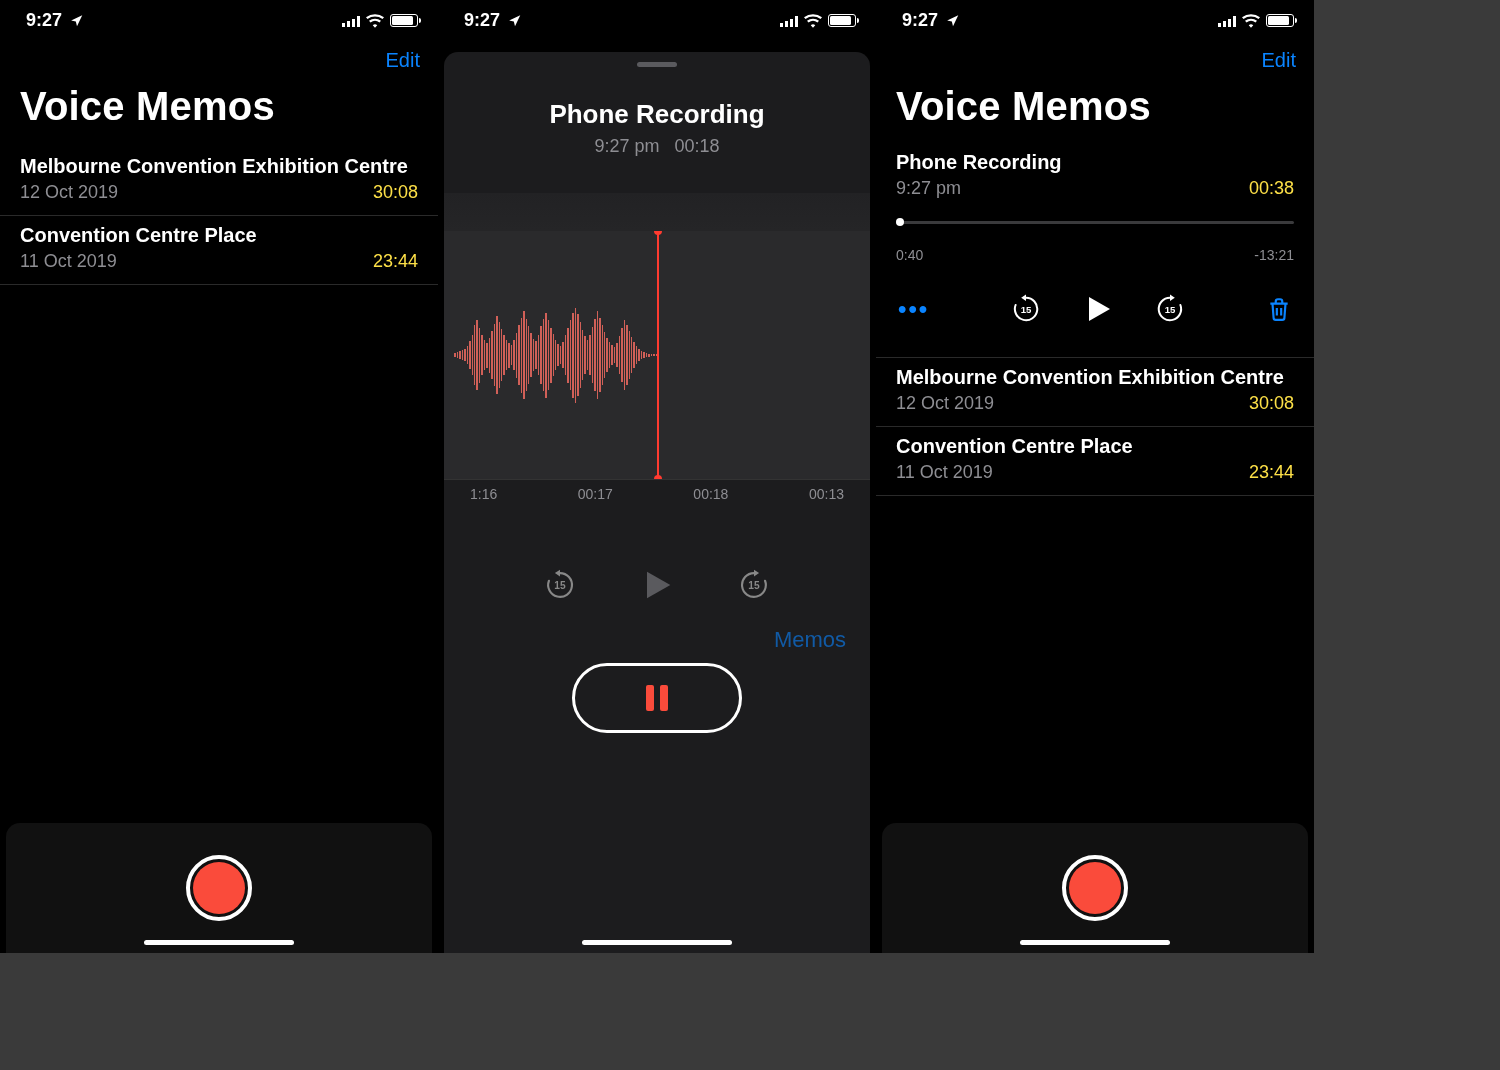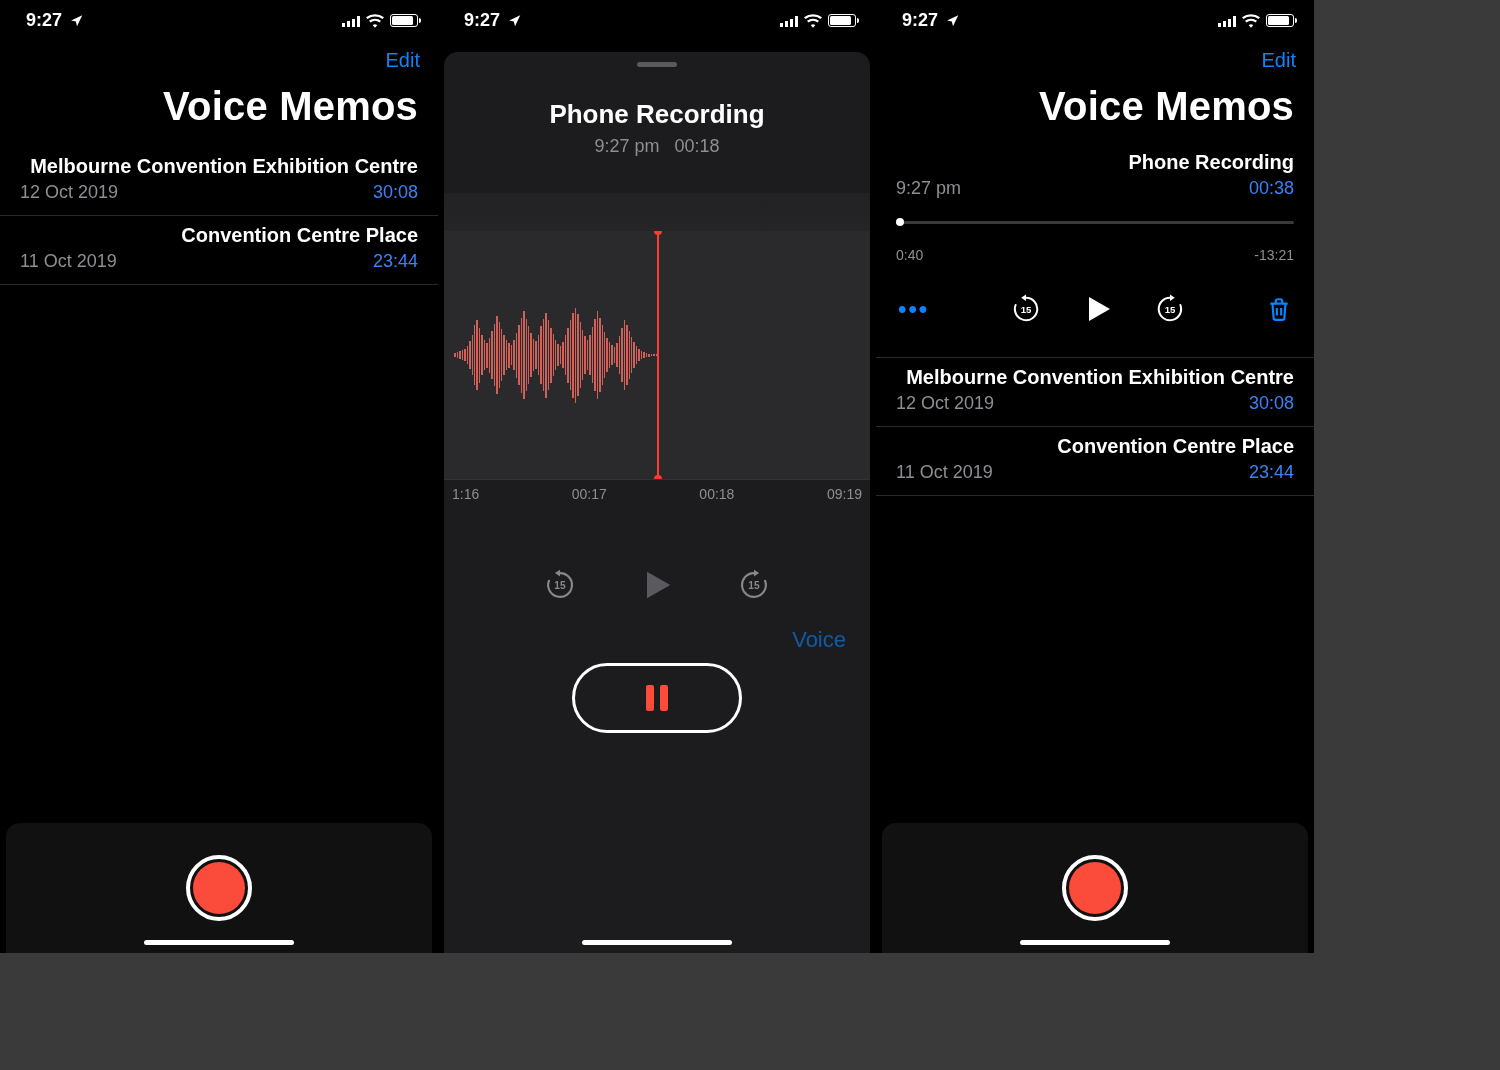--- a/index.html
+++ b/index.html
@@ -11,21 +11,20 @@
     display: flex;
     overflow: hidden;
   }
   .screen {
     width: 438px;
     height: 953px;
     background: #000;
     position: relative;
     color: #fff;
     overflow: hidden;
-    text-align: right;
   }
   .screen:nth-child(1){ margin-left:0; }
   .screen + .screen { margin-left: 0; }
 
   
   .statusbar {
     display:flex; justify-content:space-between; align-items:center;
     padding: 10px 20px 4px 26px;
     font-size: 18px; font-weight:600;
   }
@@ -43,21 +42,21 @@
   .battery::after{content:""; position:absolute; right:-4px; top:3px; width:2.5px; height:5px; background:#fff; border-radius:0 2px 2px 0;}
   .battery-fill{ position:absolute; left:1px; top:1px; bottom:1px; width:80%; background:#fff; border-radius:1.5px;}
 
   
   .nav-row { display:flex; justify-content:flex-end; padding: 14px 18px 4px;}
   .nav-edit { color:#0a84ff; font-size:20px;}
   .title { font-size:40px; font-weight:700; padding: 8px 20px 18px; letter-spacing:0.2px;}
   .list-item { padding: 8px 20px 12px; border-bottom:1px solid #2a2a2a;}
   .li-title { font-size: 20px; font-weight:600; margin-bottom:4px;}
   .li-row2 { display:flex; justify-content:space-between; color:#8e8e93; font-size:18px;}
-  .li-duration { color:#3b82f6;}
+  .li-duration { color:#fde047;}
 
   
   .dock {
     position:absolute; bottom:0; left:6px; right:6px; height:130px;
     background:#111; border-radius:14px 14px 0 0;
     display:flex; align-items:center; justify-content:center;
   }
   .record-btn {
     width:66px; height:66px; border-radius:50%;
     border:4px solid #fff; background:transparent;
@@ -79,21 +78,21 @@
   .wave-wrap { position:relative; width:100%; margin-top:36px;}
   .wave-top { height:38px; background:linear-gradient(#222224,#252527);}
   .wave-main { height:248px; background:#2a2a2c; position:relative; overflow:hidden;}
   .wave-ruler { height:42px; background:#1c1c1e; position:relative; border-top:1px solid #333;}
   .playhead { position:absolute; top:0; bottom:0; left:50%; width:2px; background:#ff3b30;}
   .playhead::before, .playhead::after { content:""; position:absolute; left:50%; transform:translateX(-50%); width:8px; height:8px; background:#ff3b30; border-radius:50%;}
   .playhead::before{ top:-4px;}
   .playhead::after{ bottom:-4px;}
   .waveform { position:absolute; left:0; right:50%; top:0; bottom:0; display:flex; align-items:center; justify-content:flex-end; gap:1px; padding-left:10px;}
   .waveform span { width:2px; background:#d16058;}
-  .ruler-ticks { display:flex; justify-content:space-between; padding:6px 8px 0; color:#8e8e93; font-size:14px;}
+  .ruler-ticks { display:flex; justify-content:space-between; padding:6px 26px 0; color:#8e8e93; font-size:14px;}
   .ruler-ticks > div { position:relative; font-size:14px;}
   .big-time { font-size:48px; font-weight:300; margin-top:44px; letter-spacing:1px;}
   .play-row { display:flex; align-items:center; gap:60px; margin-top:44px;}
   .skip-back, .skip-fwd { color:#777;}
   .play-big { color:#555;}
   .pause-pill {
     margin-top:58px; width:170px; height:70px; border:3px solid #fff; border-radius:36px;
     display:flex; align-items:center; justify-content:center;
   }
   .pause-bars { display:flex; gap:6px;}
@@ -298,21 +297,21 @@
             <span style="height: 2px;"></span>
             <span style="height: 2px;"></span>
           </div>
         <div class="playhead"></div>
       </div>
       <div class="wave-ruler">
         <div class="ruler-ticks">
           <div>1:16</div>
           <div>00:17</div>
           <div>00:18</div>
-          <div>09:19</div>
+          <div>00:13</div>
         </div>
       </div>
     </div>
 
 
     <div class="play-row">
       <span class="skip-back">
         <svg width="34" height="34" viewBox="0 0 40 40" fill="none" stroke="#888" stroke-width="2.5">
           <path d="M20 6a14 14 0 1 1-13 9" stroke-linecap="round"></path>
           <path d="M20 2l-6 4 6 4" fill="#888" stroke="none"></path>
@@ -333,21 +332,21 @@
       </span>
     </div>
 
     <div class="done-row">
       <div class="pause-pill">
         <div class="pause-bars">
             <span></span>
             <span></span>
           </div>
       </div>
-      <span class="done-btn" style="top:22px;">Voice</span>
+      <span class="done-btn" style="top:22px;">Memos</span>
     </div>
 
     <div class="home-indicator"></div>
   </div>
 </div>
 
 <div class="screen">
   <div class="statusbar">
     <div class="sb-left">
       <span>9:27</span>

